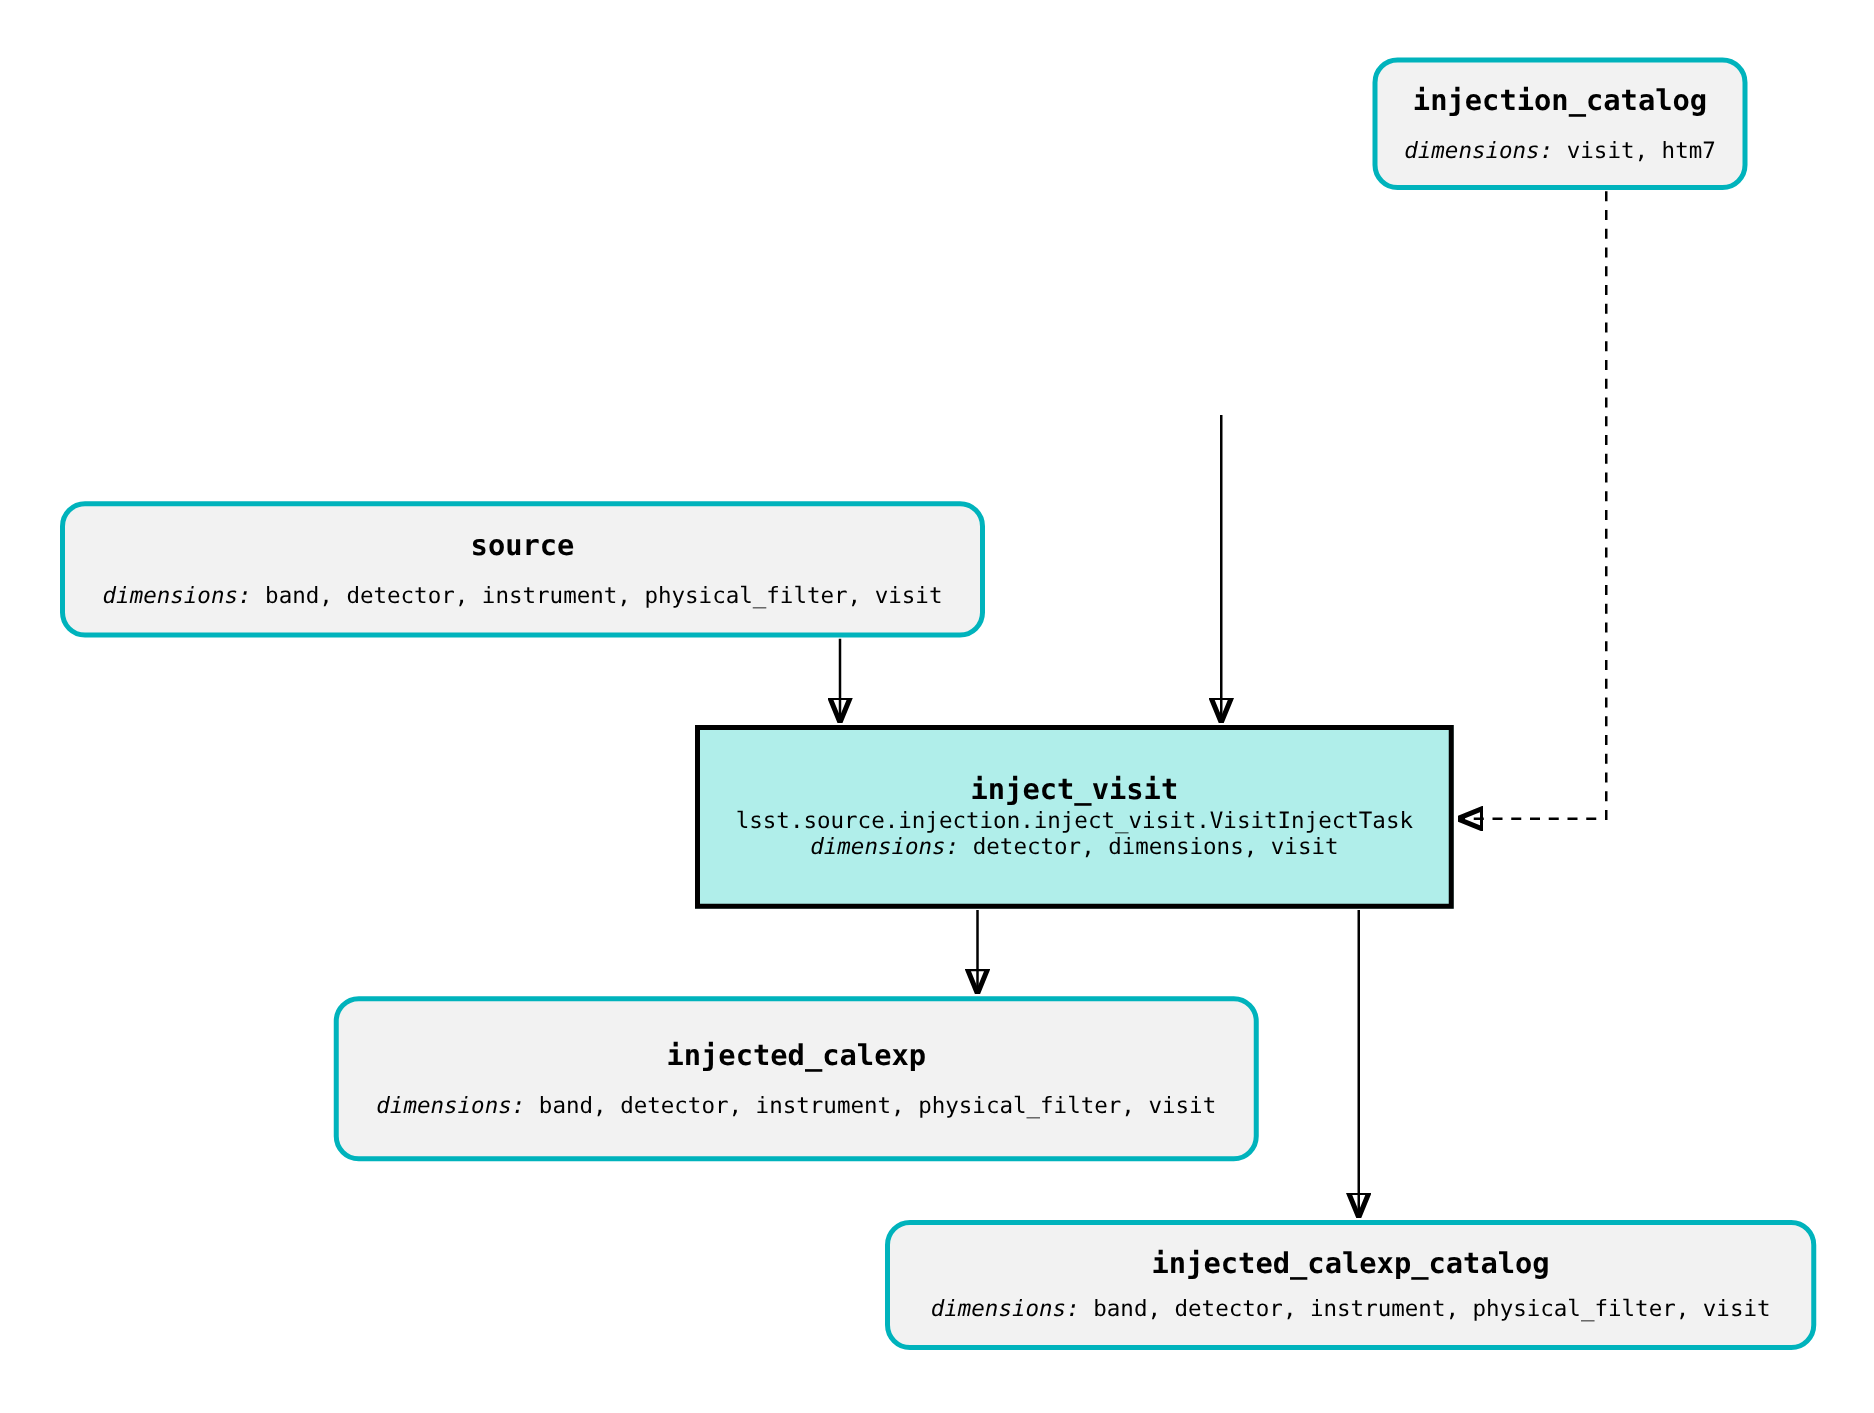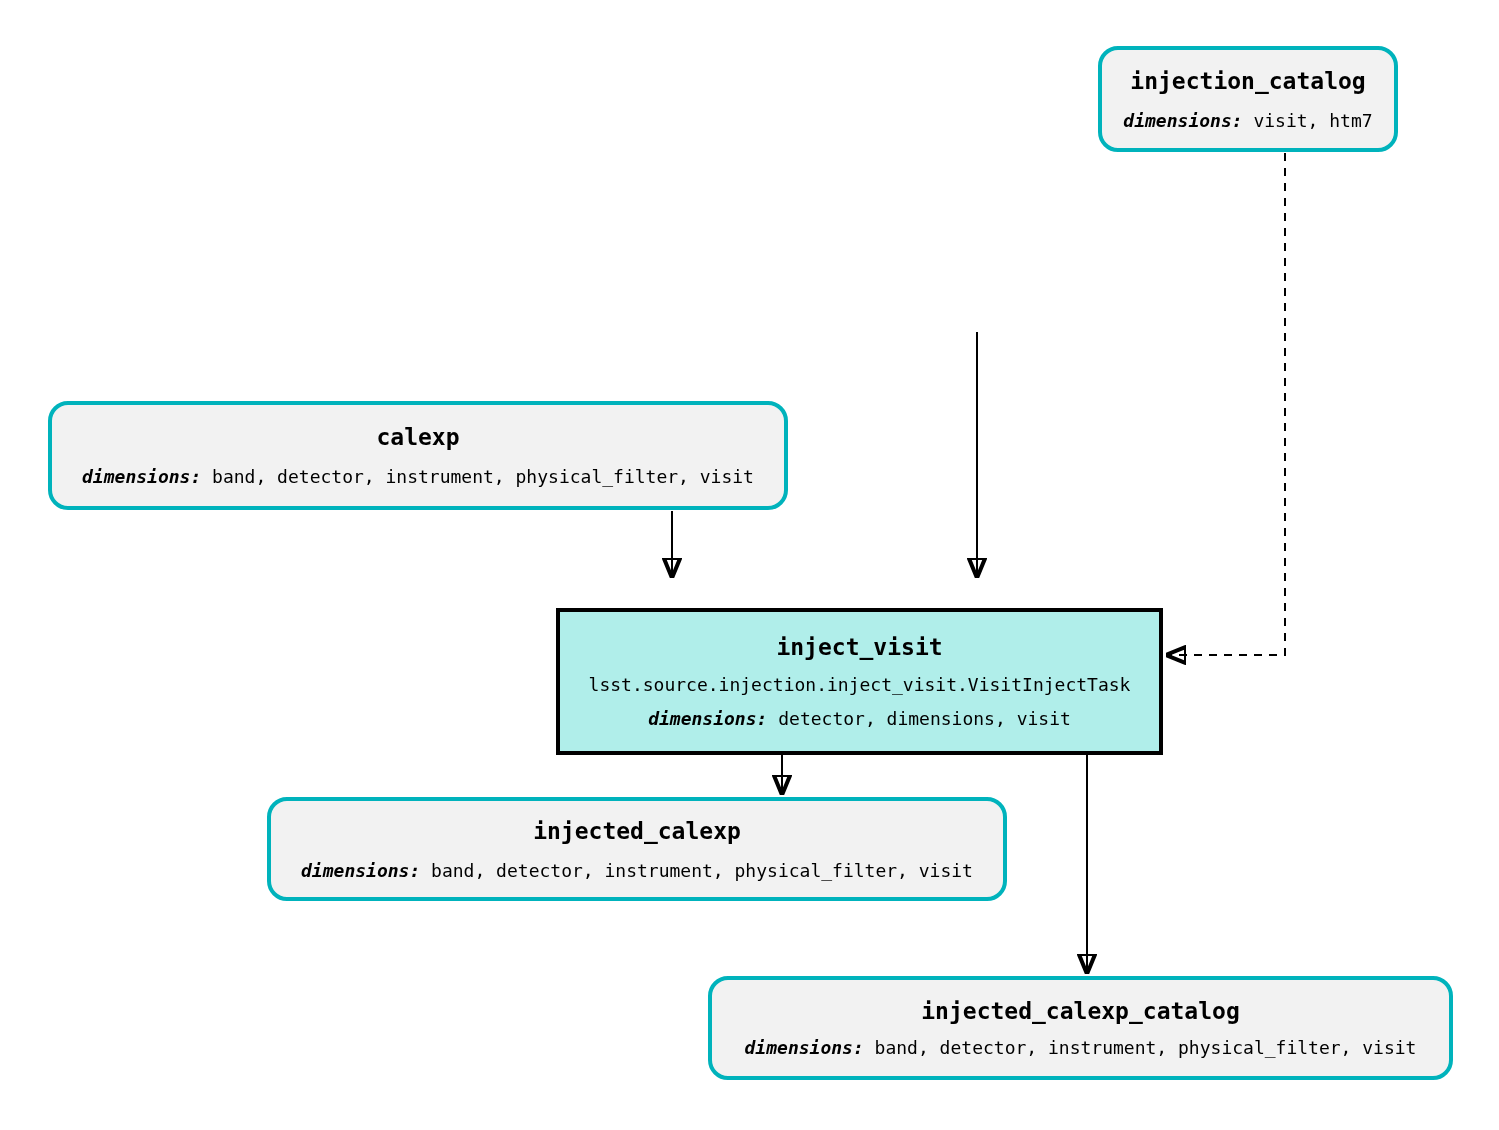--- a/index.html
+++ b/index.html
@@ -33,35 +33,33 @@
   .node.dataset{
     background:var(--dataset-fill);
     border:4px solid var(--dataset-border);
     border-radius:20px;
     gap:15px;
   }
   .node.task{
     background:var(--task-fill);
     border:4px solid var(--task-border);
     border-radius:0;
-    gap:13px;
-    margin-top:28px;
   }
   .node .title{
     font-weight:bold;
     font-size:23px;
     line-height:27px;
     white-space:nowrap;
   }
   .node .line{
     font-size:18px;
     line-height:21px;
     white-space:nowrap;
   }
-  .node .line em{font-style:italic;font-weight:bold;}
+  .node .line em{font-style:italic;font-weight:normal;}
 </style>
 </head>
 <body>
 
 <div class="canvas">
 
   <svg class="edges" viewBox="0 0 1499 1130" xmlns="http://www.w3.org/2000/svg">
     <defs>
       <marker id="arrow" viewBox="0 0 10 10" refX="9.5" refY="5" markerWidth="10" markerHeight="10" orient="auto-start-reverse" markerUnits="strokeWidth">
         <path d="M 0 0.9 L 10 5 L 0 9.1 Z" fill="#000000"></path>
@@ -74,31 +72,31 @@
     <path d="M 1087 728 L 1087 973" marker-end="url(#arrow)"></path>
   </svg>
 
   <div class="node dataset" style="left:1098px;top:46px;width:300px;height:106px;">
     <div class="title">injection_catalog</div>
     <div class="line"><em>dimensions:</em> <span>visit, htm7</span></div>
   </div>
 
 
   <div class="node dataset" style="left:48px;top:401px;width:740px;height:109px;">
-    <div class="title">calexp</div>
+    <div class="title">source</div>
     <div class="line"><em>dimensions:</em> <span>band, detector, instrument, physical_filter, visit</span></div>
   </div>
 
   <div class="node task" style="left:556px;top:580px;width:607px;height:147px;">
     <div class="title">inject_visit</div>
     <div class="line">lsst.source.injection.inject_visit.VisitInjectTask</div>
     <div class="line"><em>dimensions:</em> <span>detector, dimensions, visit</span></div>
   </div>
 
-  <div class="node dataset" style="left:267px;top:797px;width:740px;height:104px;">
+  <div class="node dataset" style="left:267px;top:797px;width:740px;height:132px;">
     <div class="title">injected_calexp</div>
     <div class="line"><em>dimensions:</em> <span>band, detector, instrument, physical_filter, visit</span></div>
   </div>
 
   <div class="node dataset" style="left:708px;top:976px;width:745px;height:104px;gap:12px;">
     <div class="title">injected_calexp_catalog</div>
     <div class="line"><em>dimensions:</em> <span>band, detector, instrument, physical_filter, visit</span></div>
   </div>
 
 </div>

